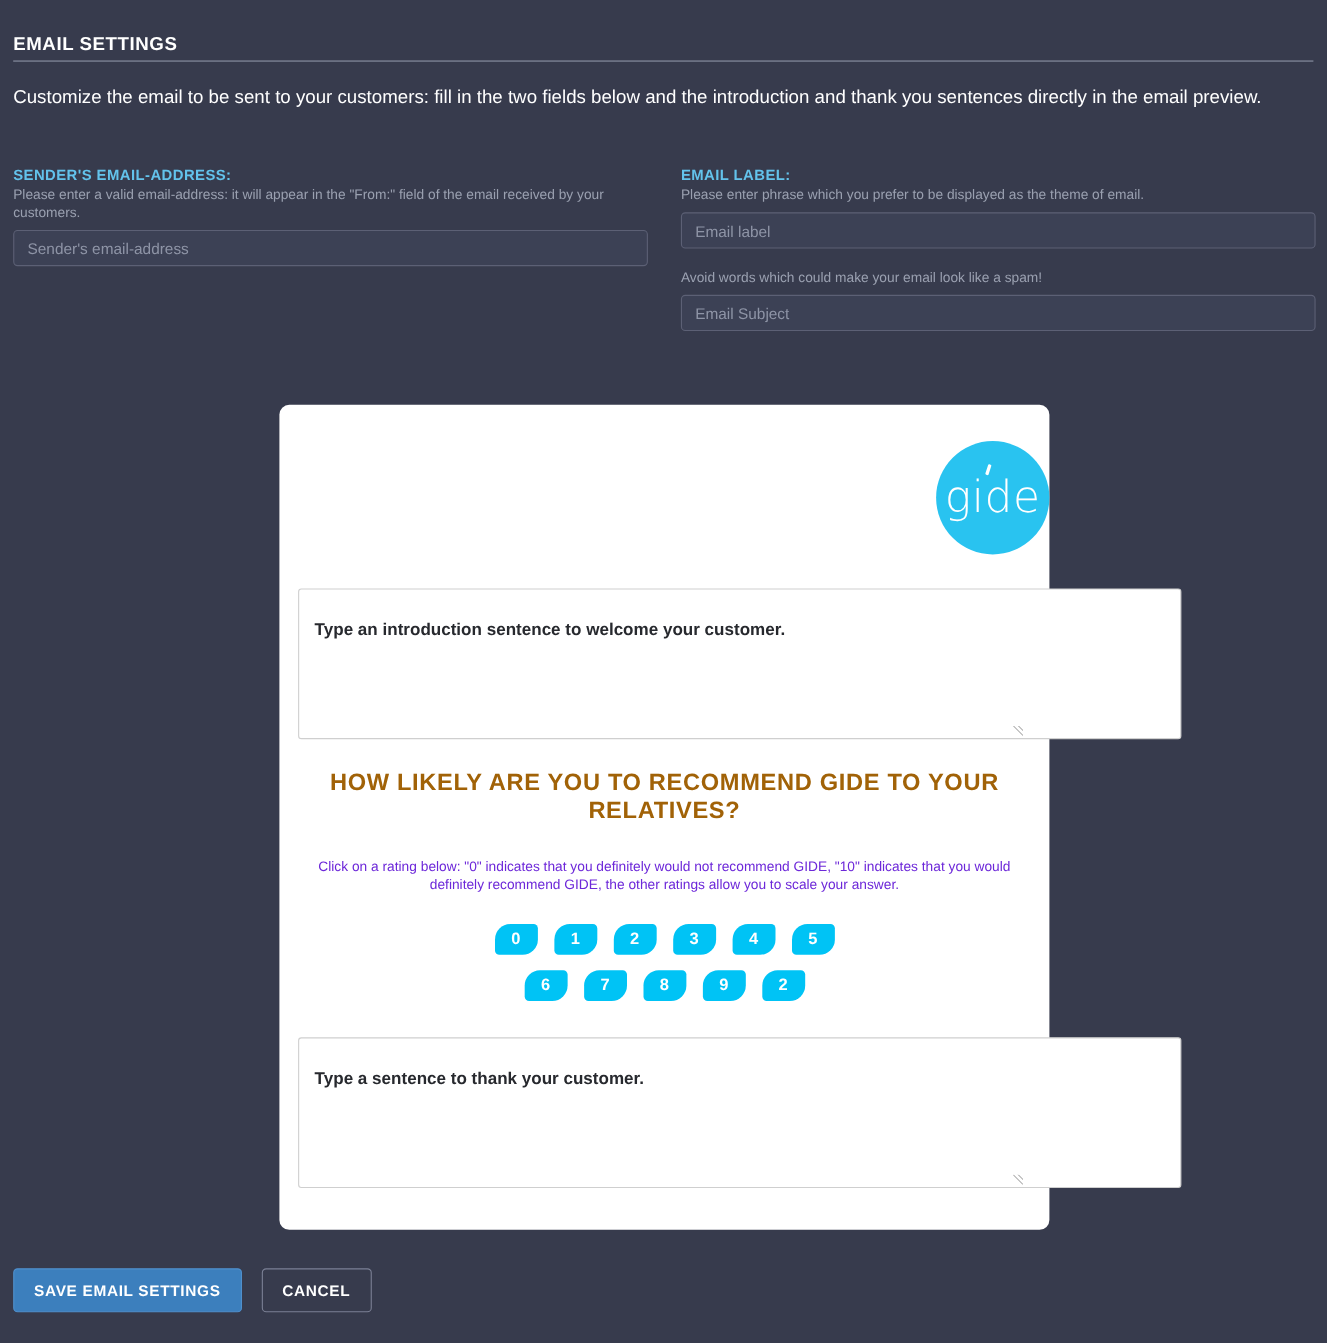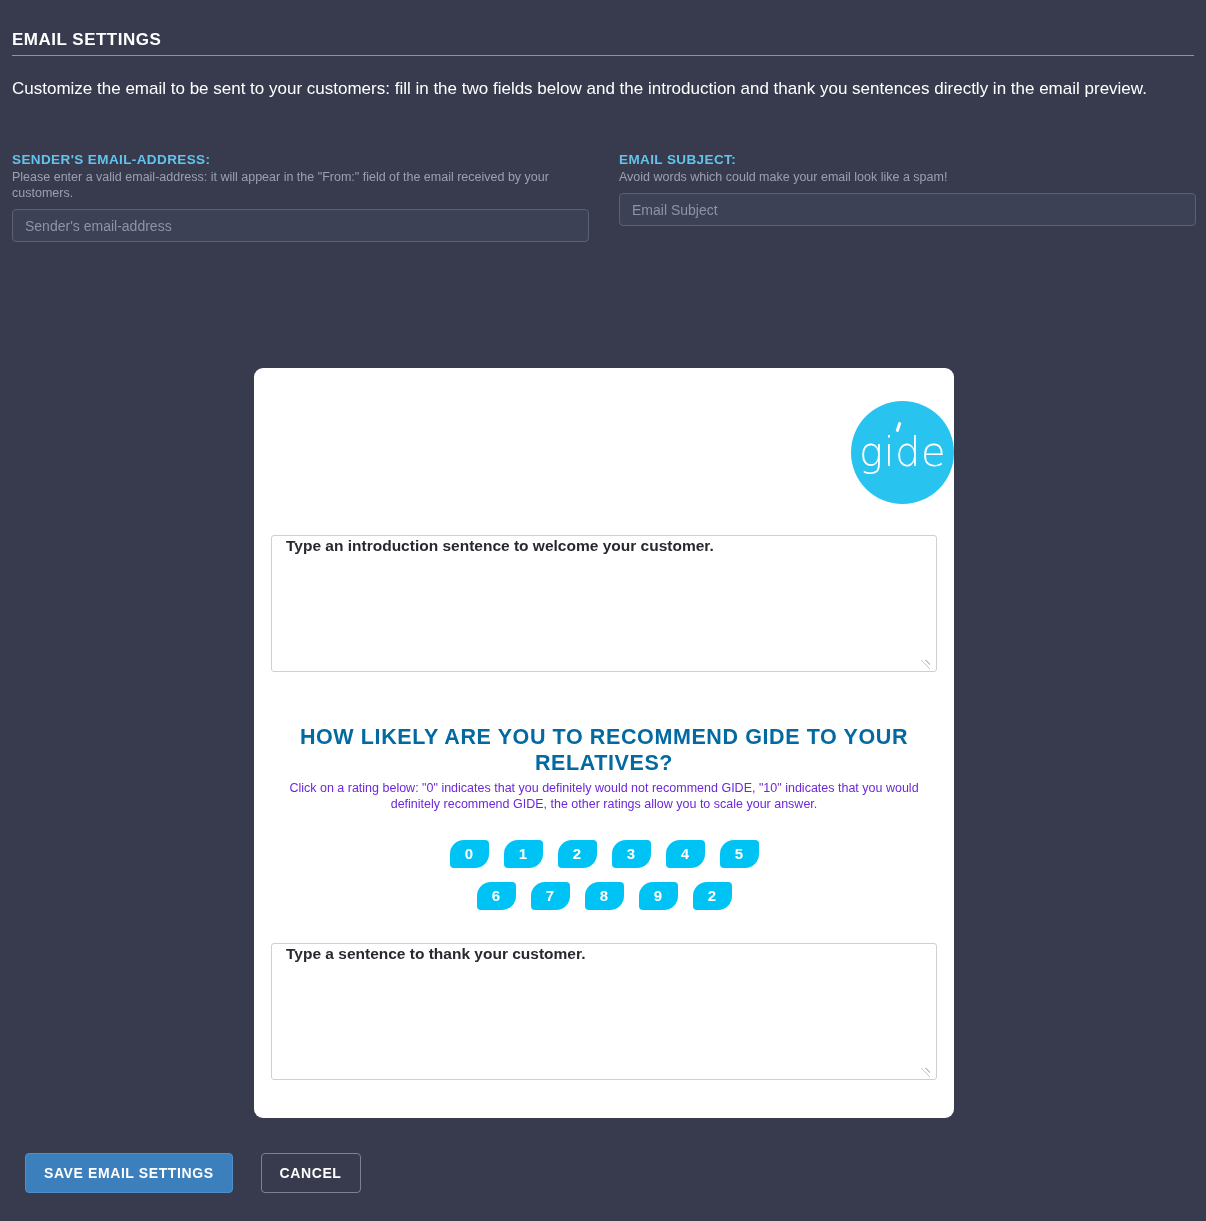--- a/index.html
+++ b/index.html
@@ -123,25 +123,25 @@
     width: 3px;
     height: 10px;
     background: #ffffff;
     transform: rotate(18deg);
     border-radius: 1px;
   }
 
   .note-area {
     position: absolute;
     left: 17px;
-    width: 666px;
+    width: 803px;
     background: #ffffff;
     border: 1px solid #cfcfcf;
     border-radius: 3px;
-    padding: 0 14px 0 14px;
+    padding: 27px 14px 0 14px;
     font-family: "Liberation Sans", sans-serif;
     font-size: 15.5px;
     font-weight: bold;
     color: #27292e;
     resize: none;
     outline: none;
     line-height: 20px;
     overflow: hidden;
   }
   #intro-note { top: 167px; height: 137px; }
@@ -153,28 +153,28 @@
     background:
       linear-gradient(45deg, transparent 0 45%, #9a9a9a 45% 55%, transparent 55% 100%),
       linear-gradient(45deg, transparent 0 70%, #9a9a9a 70% 80%, transparent 80% 100%);
   }
   #grip-intro  { left: 667px; top: 292px; }
   #grip-thanks { left: 667px; top: 700px; }
 
   .q-title {
     position: absolute;
     left: 20px;
-    top: 356px;
+    top: 330px;
     width: 660px;
     text-align: center;
     font-size: 21.5px;
     font-weight: bold;
     letter-spacing: 0.6px;
     line-height: 26px;
-    color: #0369a1;
+    color: #a16207;
     text-transform: uppercase;
   }
   .q-help {
     position: absolute;
     left: 16px;
     top: 412px;
     width: 668px;
     text-align: center;
     font-size: 12.5px;
     line-height: 16px;
@@ -202,21 +202,21 @@
     font-family: "Liberation Sans", sans-serif;
     font-size: 15px;
     font-weight: bold;
     line-height: 28px;
     text-align: center;
     cursor: pointer;
     border-radius: 14px 4px 14px 4px;
   }
 
   
-  .footer { position: absolute; left: 25px; top: 1153px; display: flex; gap: 28px; justify-content: flex-end; }
+  .footer { position: absolute; left: 12px; top: 1153px; display: flex; gap: 18px; justify-content: flex-end; }
   .btn {
     font-family: "Liberation Sans", sans-serif;
     font-size: 14px;
     font-weight: bold;
     letter-spacing: 0.6px;
     text-transform: uppercase;
     border-radius: 4px;
     cursor: pointer;
     height: 40px;
     padding: 0 18px;
@@ -243,21 +243,25 @@
 <div class="col-left">
   <div class="field-block">
     <div class="field-label">Sender's email-address:</div>
     <div class="field-help">Please enter a valid email-address: it will appear in the "From:" field of the email received by your customers.</div>
     <input class="text-input" type="text" placeholder="Sender's email-address" style="">
   </div>
 </div>
 
 <div class="col-right">
   <div class="field-block">
-    <div class="field-label">Email subject:</div>
+    <div class="field-label">Email label:</div>
+    <div class="field-help">Please enter phrase which you prefer to be displayed as the theme of email.</div>
+    <input class="text-input" type="text" placeholder="Email label" style="">
+  </div>
+  <div class="field-block">
     <div class="field-help">Avoid words which could make your email look like a spam!</div>
     <input class="text-input" type="text" placeholder="Email Subject" style="">
   </div>
 </div>
 
 <div class="preview-card">
 
   <div class="logo-wrap">
     <div class="logo-circle">
       <div class="logo-text">gide</div>

